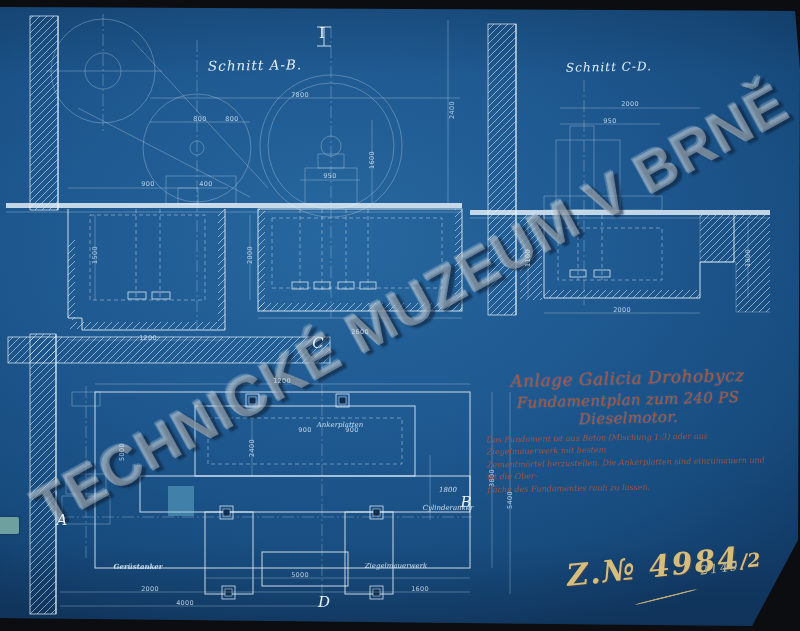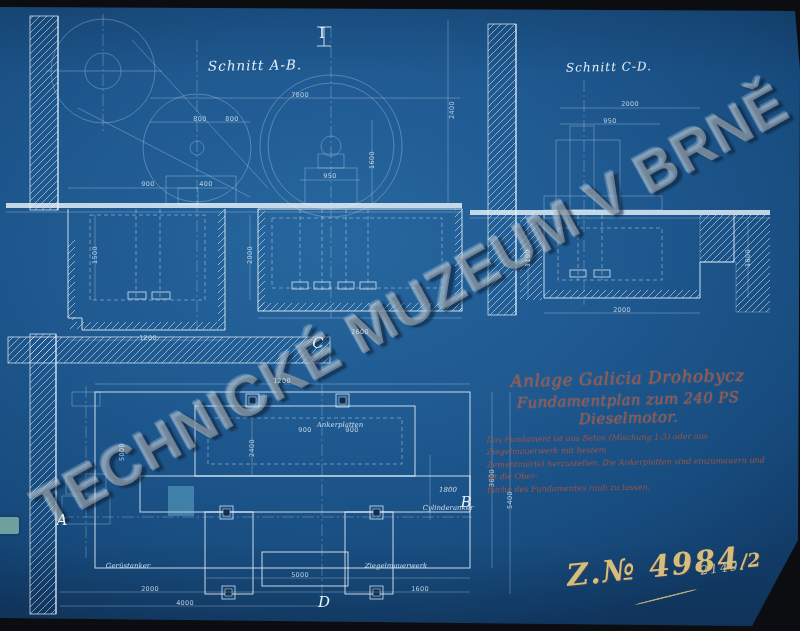--- a/index.html
+++ b/index.html
@@ -255,21 +255,21 @@
         <span class="dim v" style="left: 252px; top: 448px;">2400</span>
         <span class="dim v" style="left: 122px; top: 452px;">5000</span>
         <span class="dim v" style="left: 492px; top: 478px;">3800</span>
         <span class="dim v" style="left: 510px; top: 500px;">5400</span>
         <span class="dim" style="left: 150px; top: 589px;">2000</span>
         <span class="dim" style="left: 300px; top: 575px;">5000</span>
         <span class="dim" style="left: 420px; top: 589px;">1600</span>
         <span class="dim" style="left: 185px; top: 603px;">4000</span>
       </div>
     <div>
-        <span class="plabel" style="left: 128px; top: 566px;">Gerüstanker</span>
+        <span class="plabel" style="left: 138px; top: 566px; font-weight: bold;">Gerüstanker</span>
         <span class="plabel" style="left: 396px; top: 566px;">Ziegelmauerwerk</span>
         <span class="plabel" style="left: 448px; top: 508px;">Cylinderanker</span>
         <span class="plabel" style="left: 448px; top: 490px;">1800</span>
         <span class="plabel" style="left: 340px; top: 425px;">Ankerplatten</span>
       </div>
     <div>
         <span class="marker" style="left: 62px; top: 520px;">A</span>
         <span class="marker" style="left: 466px; top: 502px;">B</span>
         <span class="marker" style="left: 318px; top: 343px;">C</span>
         <span class="marker" style="left: 324px; top: 602px;">D</span>

